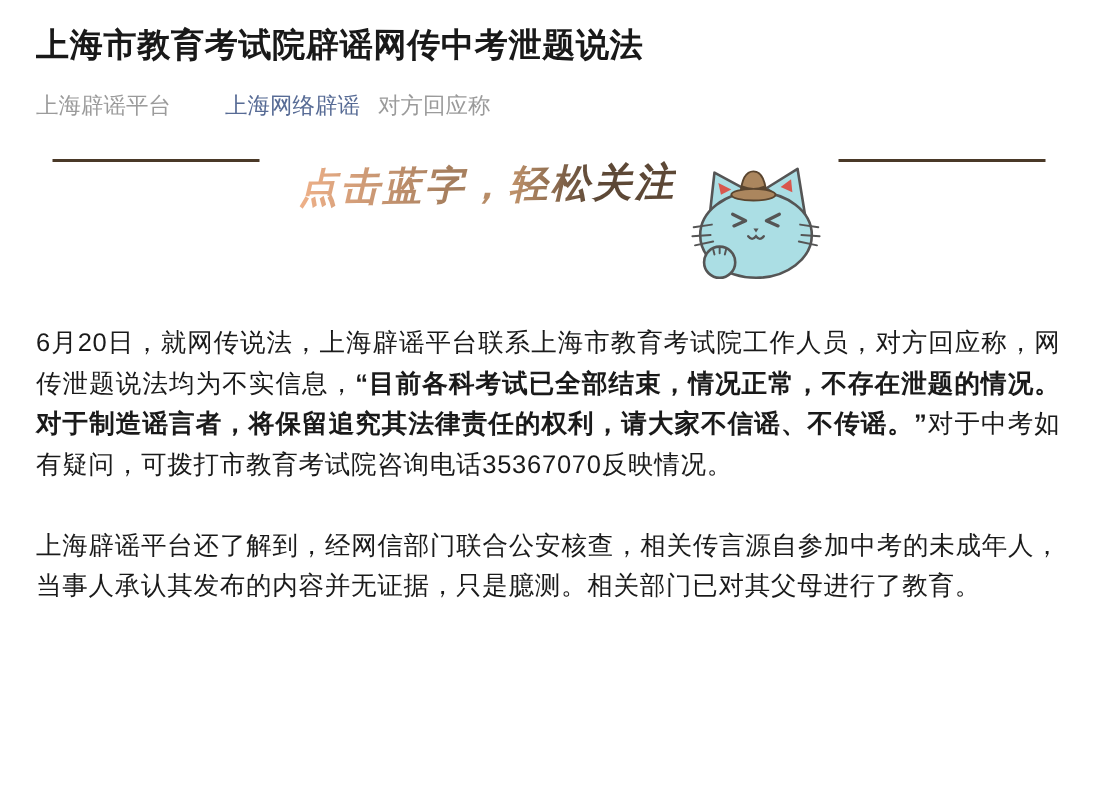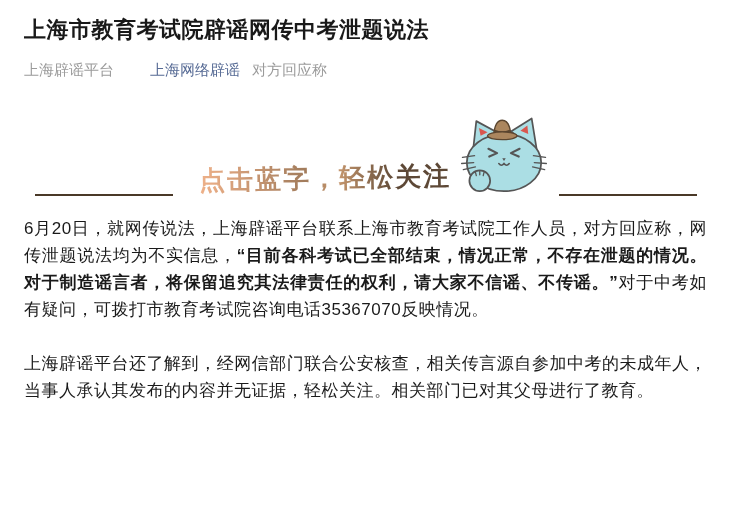--- a/index.html
+++ b/index.html
@@ -13,21 +13,21 @@
     font-size:22px; line-height:1.35; font-weight:bold; color:#191919;
     letter-spacing:0.5px;
   }
   .meta {
     margin-top:16px; font-size:15px; color:#9b9b9b;
     display:flex; align-items:center; gap:12px; white-space:nowrap;
   }
   .meta a.account { color:#576b95; text-decoration:none; cursor:pointer;margin-left:24px; }
   .banner {
     margin-top:26px; height:90px;
-    display:flex; align-items:flex-end; justify-content:center;
+    display:flex; align-items:flex-start; justify-content:center;font-style:italic;
   }
   .divider-line {
     display:inline-block; width:138px; height:2px; background:var(--line-c,#4a3928);
   }
   .banner-text {
     margin-left:26px; margin-right:8px;
     font-size:26px; font-weight:bold; letter-spacing:2px; white-space:nowrap;
     background:linear-gradient(90deg,var(--g1,#efb189) 0%,var(--g2,#a27c5c) 42%,#c6976e 55%,var(--g3,#5d4836) 78%);
     -webkit-background-clip:text; background-clip:text; color:transparent;
     transform:rotate(-1deg);
@@ -80,16 +80,16 @@
       <path d="M100 50 L86 48 M101 57 L87 56 M99 64 L85 61" stroke="#555" stroke-width="1.5" stroke-linecap="round"></path>
 
       <circle cx="24" cy="77" r="12" fill="#abdee4" stroke="#555" stroke-width="2"></circle>
       <path d="M19 67 L20 71 M24 66 L24 70 M29 67 L28 71" stroke="#555" stroke-width="1.5" stroke-linecap="round"></path>
     </svg>
     <span class="divider-line"></span>
   </div>
 
   <div class="body-copy">
     <p><span>6月20日，就网传说法，上海辟谣平台联系上海市教育考试院工作人员，对方回应称，网传泄题说法均为不实信息，</span><strong>“目前各科考试已全部结束，情况正常，不存在泄题的情况。对于制造谣言者，将保留追究其法律责任的权利，请大家不信谣、不传谣。”</strong><span>对于中考如有疑问，可拨打市教育考试院咨询电话35367070反映情况。</span></p>
-    <p><span>上海辟谣平台还了解到，经网信部门联合公安核查，相关传言源自参加中考的未成年人，当事人承认其发布的内容并无证据，轻松关注。相关部门已对其父母进行了教育。</span></p>
+    <p><span>上海辟谣平台还了解到，经网信部门联合公安核查，相关传言源自参加中考的未成年人，当事人承认其发布的内容并无证据，只是臆测。相关部门已对其父母进行了教育。</span></p>
   </div>
 
 </div>
 
 </body></html>

